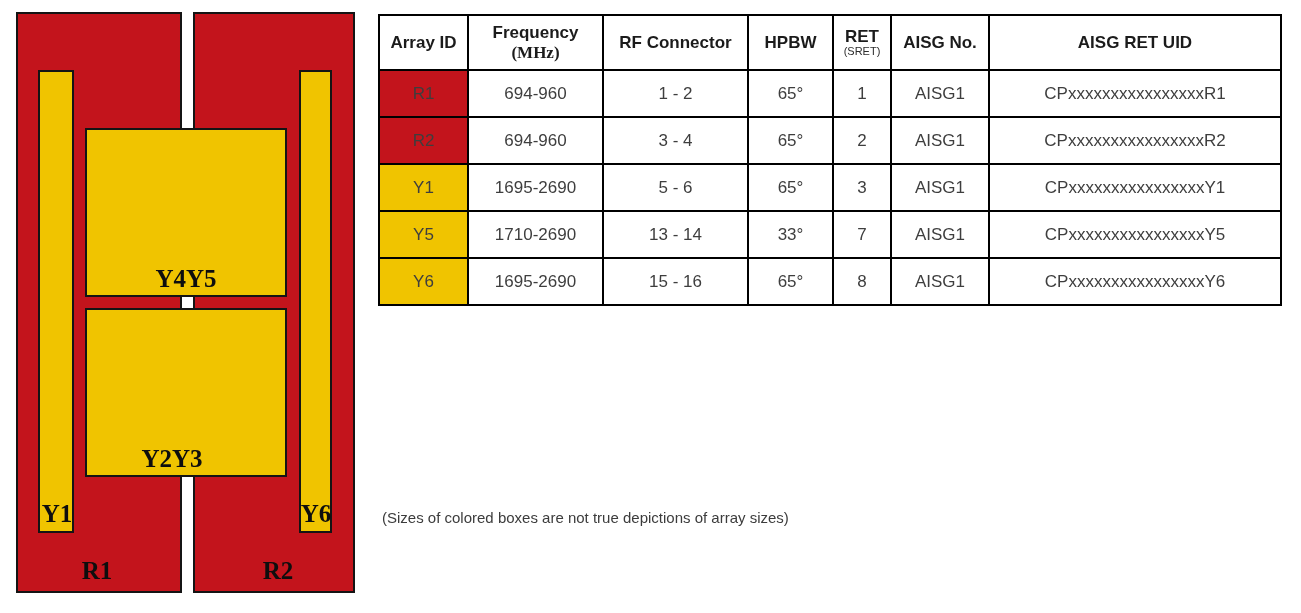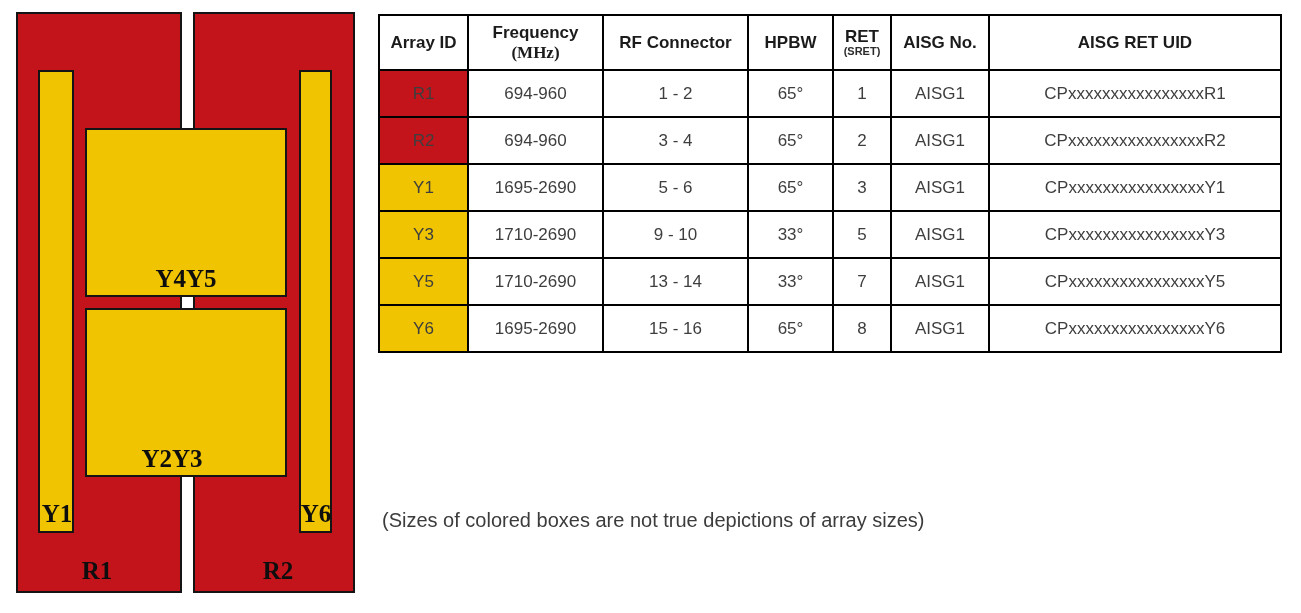--- a/index.html
+++ b/index.html
@@ -64,33 +64,33 @@
   }
   .spec tbody td {
     height: 47px;
     font-size: 17px;
     font-weight: 400;
     color: #3e3e3e;
   }
   .sret {
     display: block;
     font-size: 11px;
-    font-weight: 700;
+    font-weight: 400;
     color: #2c2c2c;
     margin-top: -1px;
   }
   .hline2 { display: block; font-family: Liberation Serif, serif; }
   td.cell-red    { background: var(--red);    color: #47101a; }
   td.cell-yellow { background: var(--yellow); color: #2f2f2f; }
 
   
   .footnote {
     position: absolute;
     left: 382px; top: 509px;
-    font-size: 20px;
+    font-size: 15px;
     color: #3c3c3c;
   }
 </style>
 </head>
 <body>
 
 <div class="diagram">
   <div class="rect red r1-rect"></div>
   <div class="rect red r2-rect"></div>
   <div class="rect yellow y1-strip"></div>
@@ -153,29 +153,20 @@
         <td class="cell-yellow">Y1</td>
         <td>1695-2690</td>
         <td>5 - 6</td>
         <td>65°</td>
         <td>3</td>
         <td>AISG1</td>
         <td>CPxxxxxxxxxxxxxxxxY1</td>
       </tr>
 
 
-      <tr>
-        <td class="cell-yellow">Y3</td>
-        <td>1710-2690</td>
-        <td>9 - 10</td>
-        <td>33°</td>
-        <td>5</td>
-        <td>AISG1</td>
-        <td>CPxxxxxxxxxxxxxxxxY3</td>
-      </tr>
 
 
       <tr>
         <td class="cell-yellow">Y5</td>
         <td>1710-2690</td>
         <td>13 - 14</td>
         <td>33°</td>
         <td>7</td>
         <td>AISG1</td>
         <td>CPxxxxxxxxxxxxxxxxY5</td>

